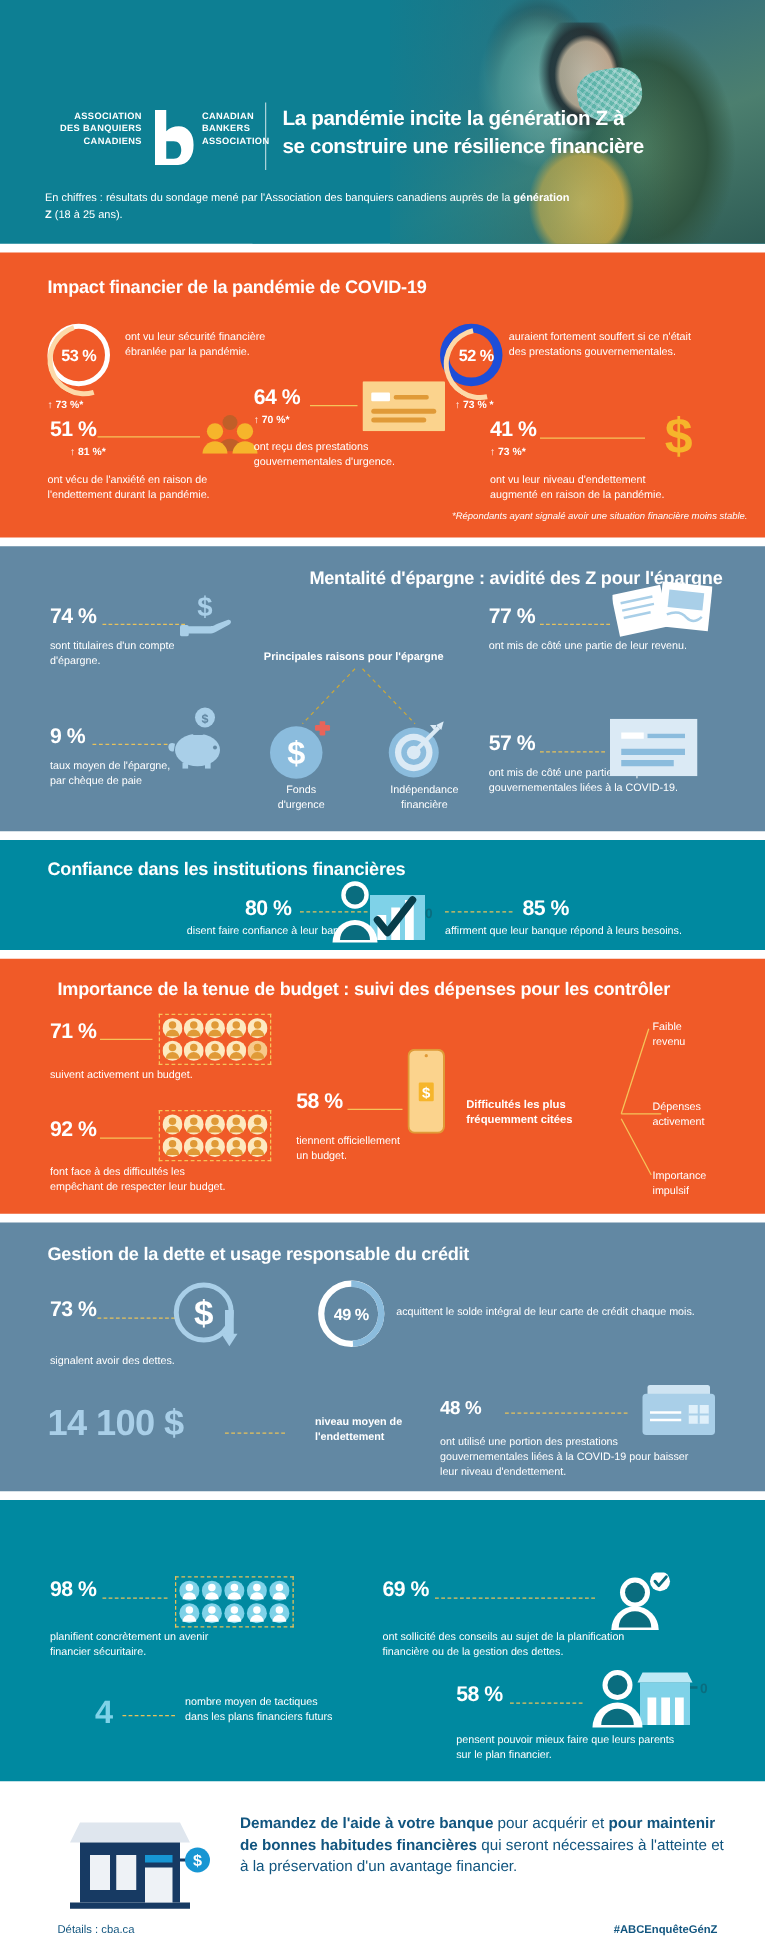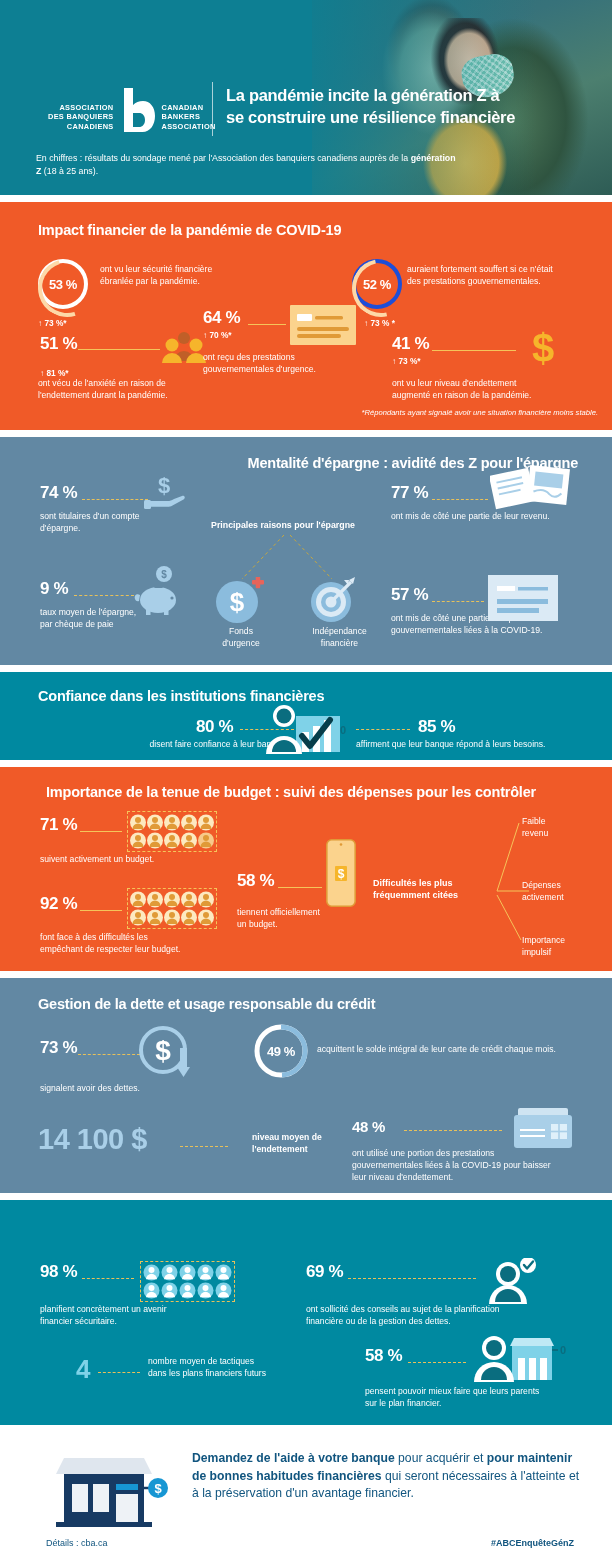--- a/index.html
+++ b/index.html
@@ -57,21 +57,21 @@
   }
   .hero-fade{
     position:absolute; right:300px; top:0; width:110px; height:195px;
     background:linear-gradient(90deg,#0d7f93 0%, rgba(13,127,147,.92) 45%, rgba(13,127,147,0) 100%);
   }
   .hero-veil{
     position:absolute; right:0; top:0; width:300px; height:195px;
     background:linear-gradient(90deg, rgba(13,127,147,.85) 0%, rgba(13,127,147,.30) 40%, rgba(13,127,147,0) 75%);
   }
 
-  .logo{ position:absolute; left:48px; top:88px; display:flex; align-items:flex-end; }
+  .logo{ position:absolute; left:48px; top:88px; display:flex; align-items:flex-start; }
   .logo-l{ text-align:right; font-size:7.4px; font-weight:bold; line-height:1.32; letter-spacing:.3px; }
   .logo-b{
     width:34px; height:44px; margin:0 7px; position:relative;
   }
   .logo-b svg{ display:block; }
   .logo-r{ text-align:left; font-size:7.4px; font-weight:bold; line-height:1.32; letter-spacing:.3px; }
   .logo-div{ position:absolute; left:212px; top:82px; width:1px; height:54px; background:rgba(255,255,255,.65); }
   .head-title{
     position:absolute; left:226px; top:84px; width:375px;
     font-size:16.5px; font-weight:bold; line-height:1.34; letter-spacing:-0.3px;
@@ -90,21 +90,21 @@
     position:absolute; width:50px; height:50px; border-radius:50%;
     display:flex; align-items:center; justify-content:center;
     font-size:13px; font-weight:bold; letter-spacing:-0.4px;
   }
   .ring.r53{ left:38px; top:57px; border:4px solid #fff; }
   .ring.r53::after{
     content:""; position:absolute; left:-4px; top:-4px; width:50px; height:50px; border-radius:50%;
     border:4px solid transparent; border-left-color:#fdd9a8; border-bottom-color:#fdd9a8;
     transform:rotate(28deg);
   }
-  .ring.r52{ left:352px; top:57px; border:4px solid #1d4ed8; }
+  .ring.r52{ left:352px; top:57px; border:7px solid #1d4ed8;justify-content:flex-end; }
   .ring.r52::after{
     content:""; position:absolute; left:-4px; top:-4px; width:50px; height:50px; border-radius:50%;
     border:4px solid transparent; border-left-color:#fdd9a8; border-bottom-color:#fdd9a8;
     transform:rotate(33deg);
   }
   .ring span{ position:relative; z-index:2; }
 
   .delta{ font-size:8.3px; font-weight:bold; }
 
   
@@ -201,21 +201,21 @@
         <span>52 %</span>
       </div>
     <div class="abs delta" style="left:364px; top:116px;">↑ 73 % *</div>
     <div class="abs cap" style="left:407px; top:62px; width:200px;">
       <div>auraient fortement souffert si ce n'était</div>
       <div>des prestations gouvernementales.</div>
     </div>
 
     <div class="abs pct" style="left:40px; top:132px;">51 %</div>
     <div class="solidy" style="left:78px; top:147px; width:82px;"></div>
-    <div class="abs delta" style="left:40px; top:154px;margin-top:12px;">↑ 81 %*</div>
+    <div class="abs delta" style="left:56px; top:154px;">↑ 81 %*</div>
     <div class="abs cap" style="left:38px; top:176px; width:200px;">
       <div>ont vécu de l'anxiété en raison de</div>
       <div>l'endettement durant la pandémie.</div>
     </div>
 
     <div class="abs" style="left:160px; top:129px;">
       <svg width="48" height="32" viewBox="0 0 48 32">
         <circle cx="24" cy="7" r="6" fill="#c05f28"></circle>
         <path d="M14 30 a10 10 0 0 1 20 0 Z" fill="#c05f28"></path>
         <circle cx="12" cy="14" r="6.5" fill="#f6b52b"></circle>

